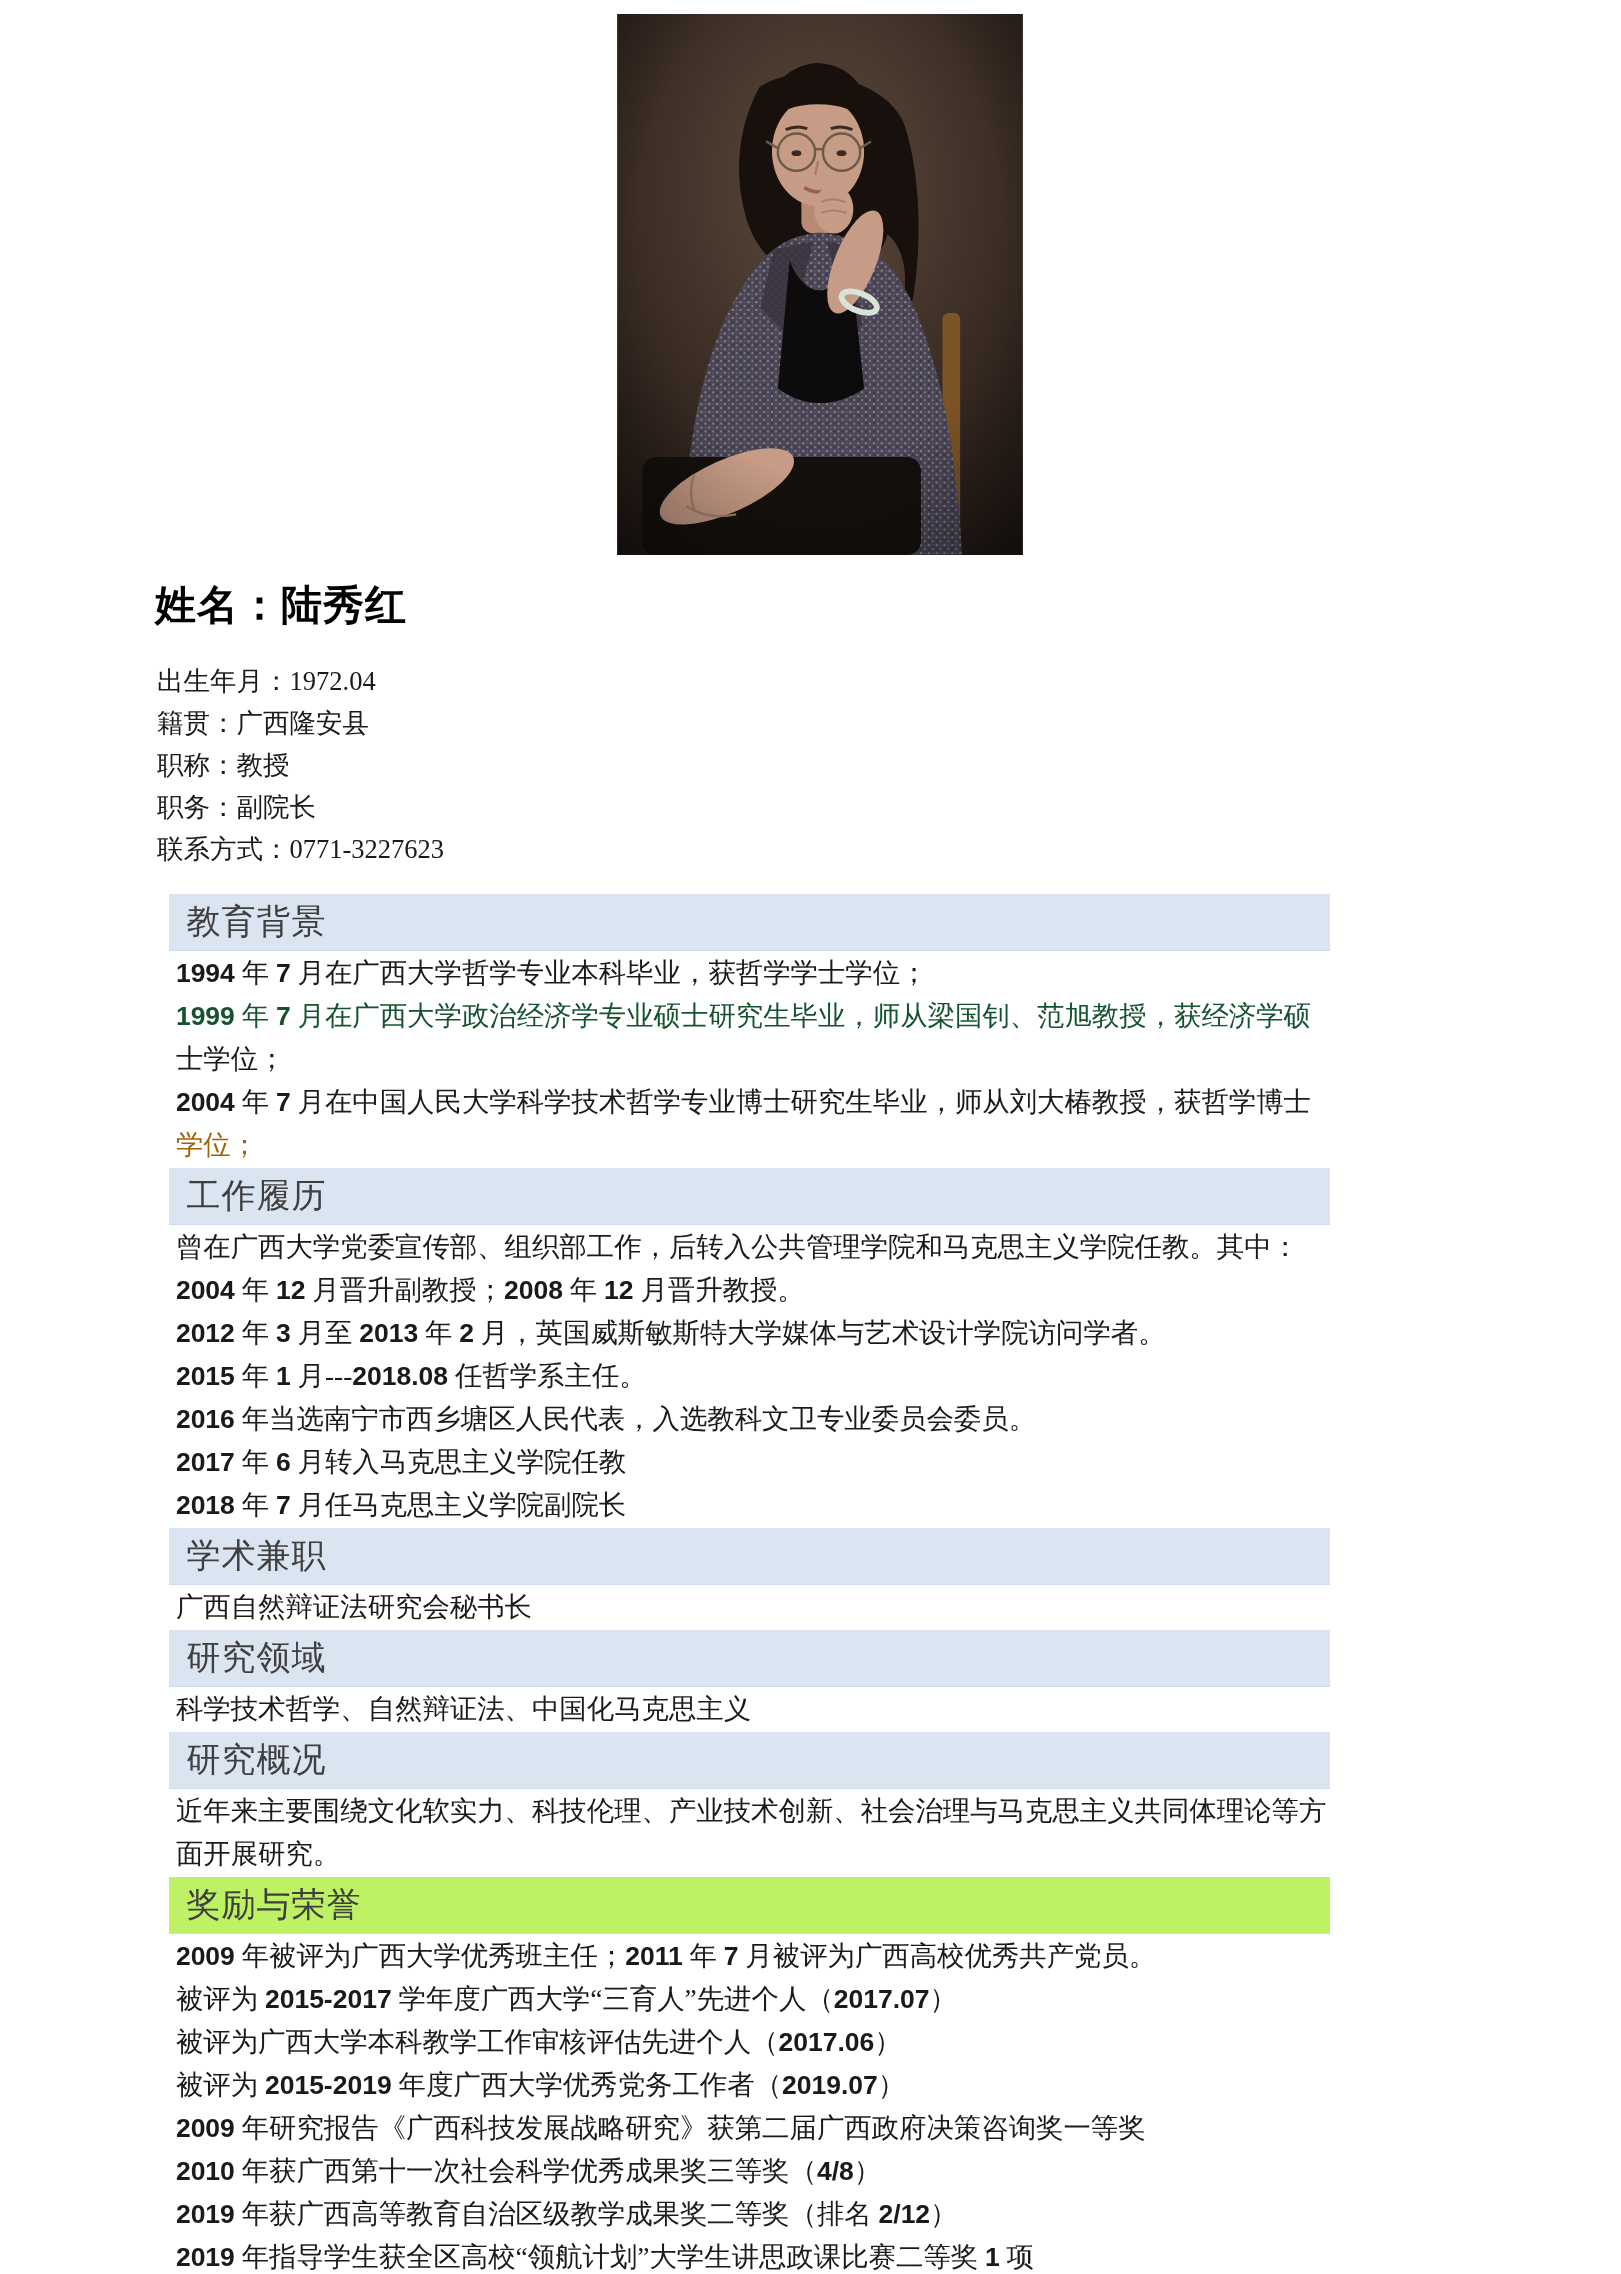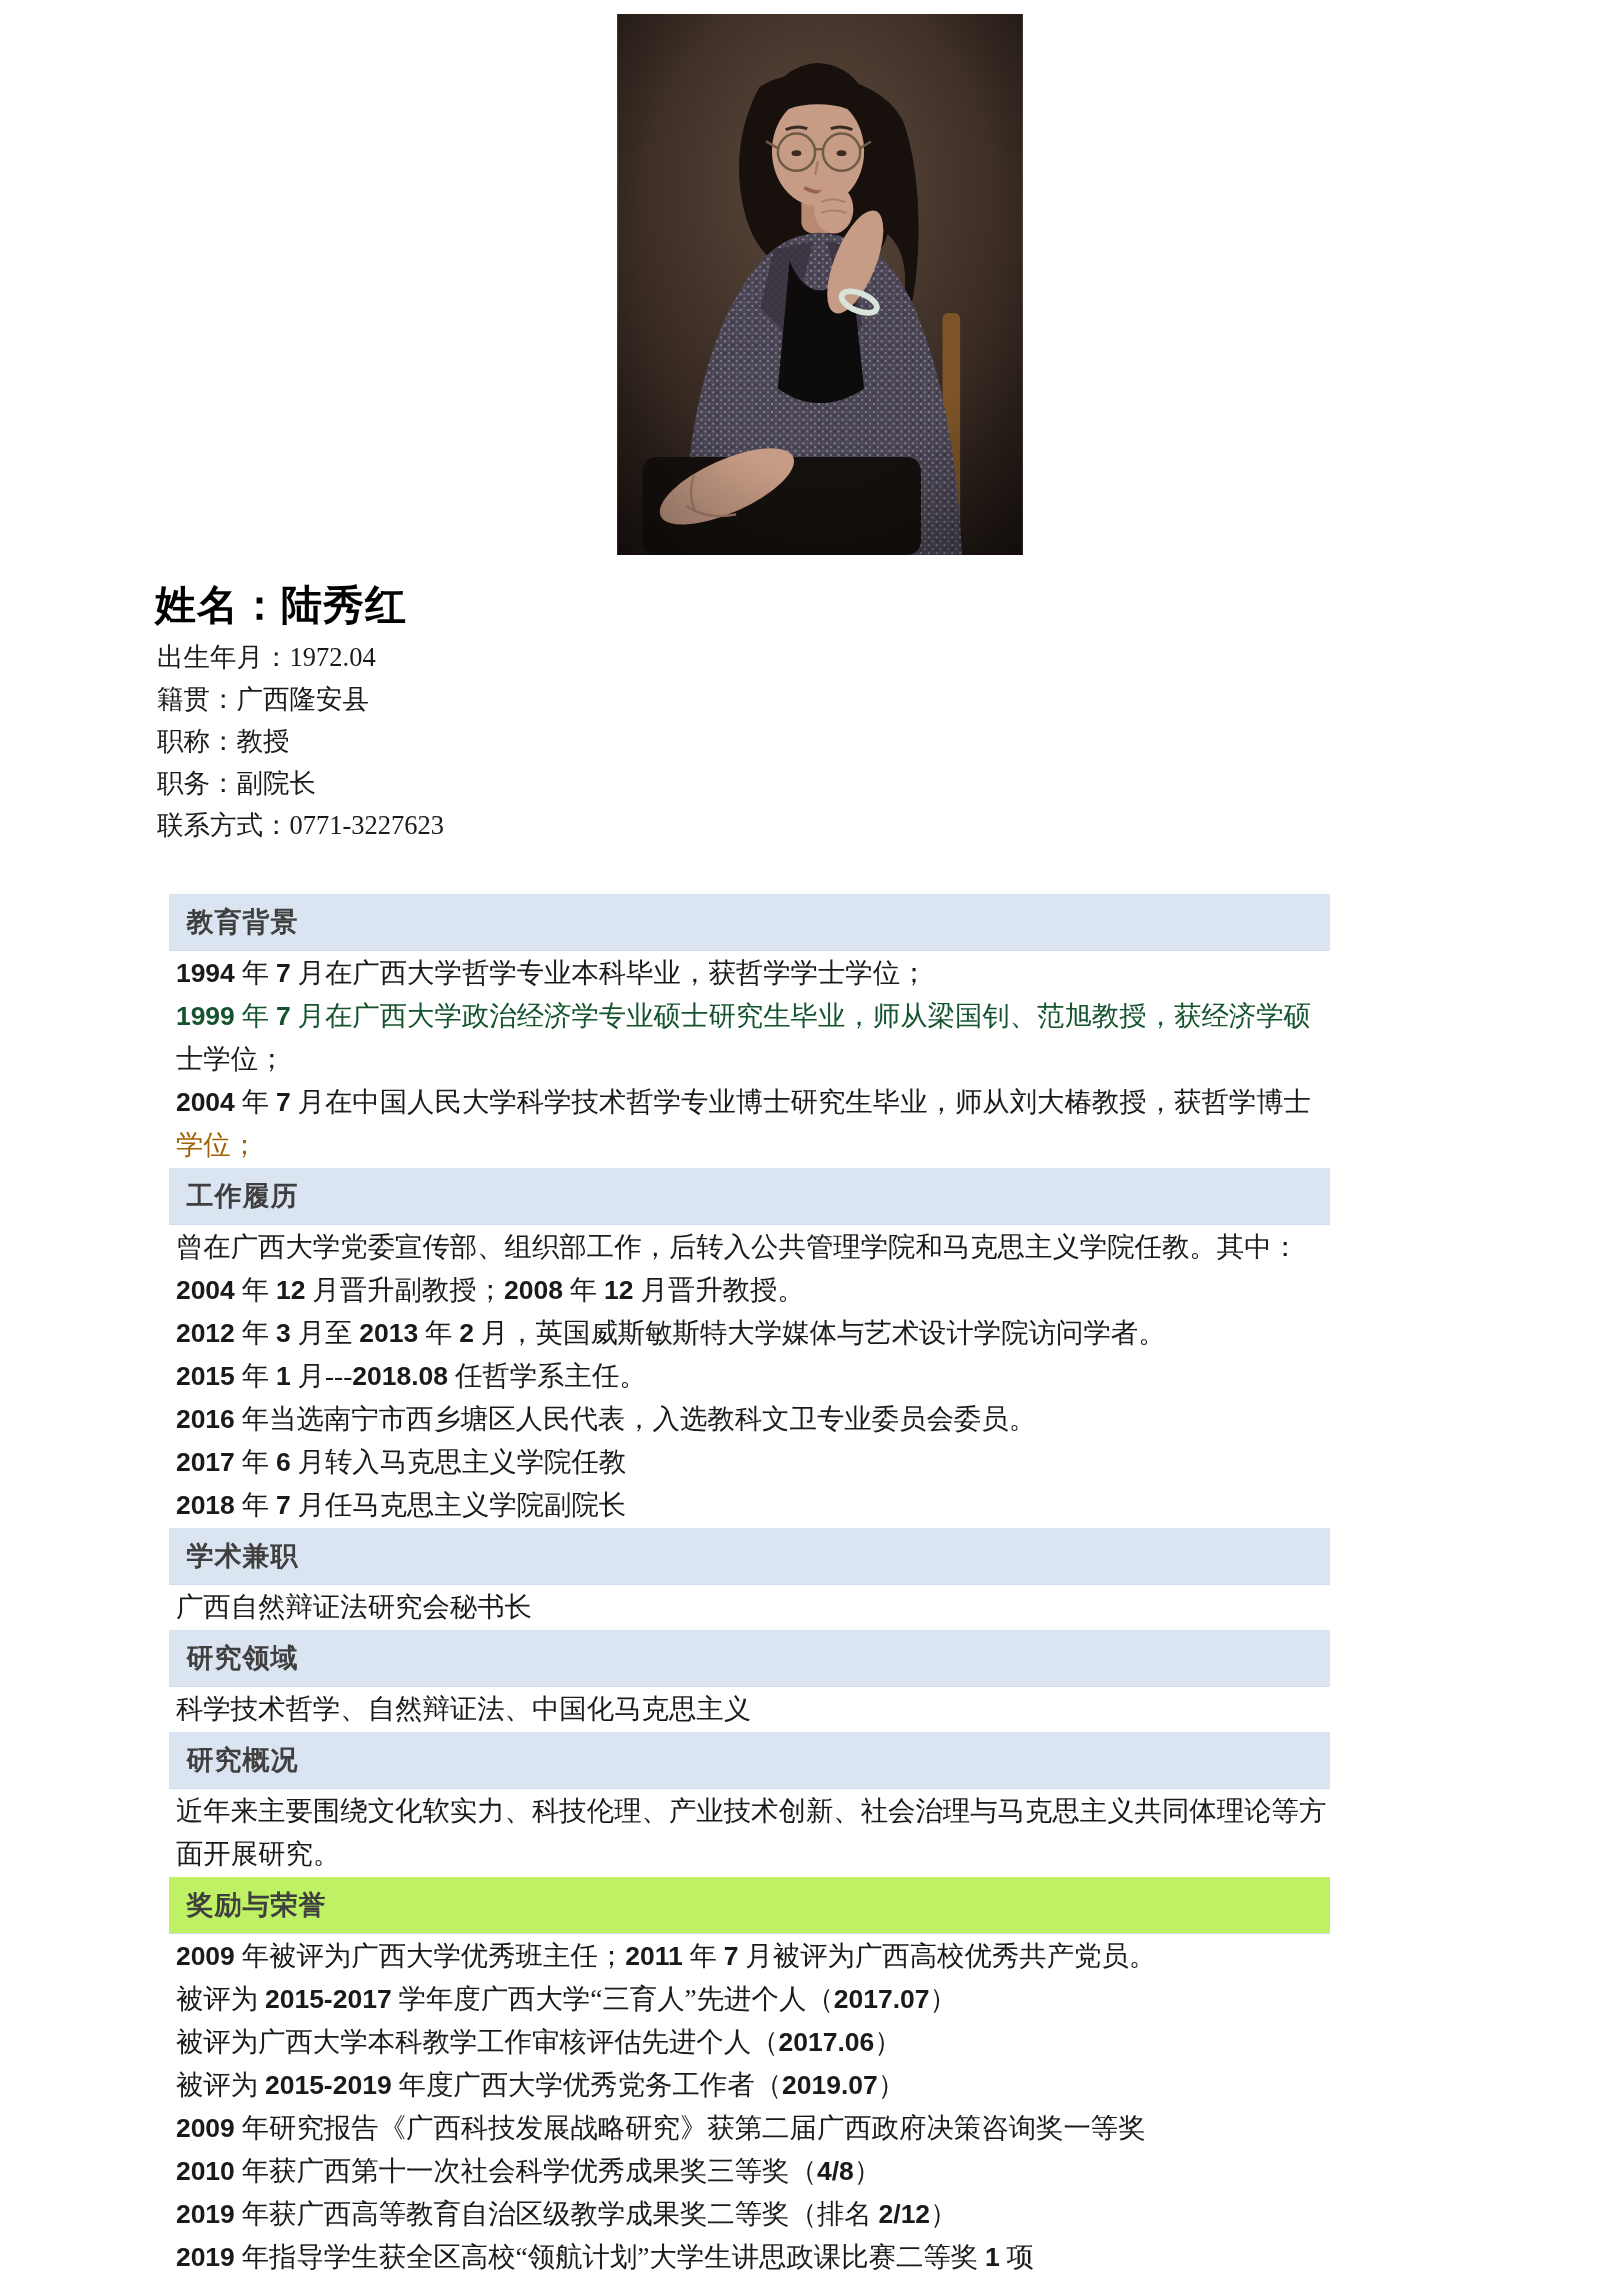--- a/index.html
+++ b/index.html
@@ -18,35 +18,35 @@
   }
   .photo svg{display:block;width:100%;height:100%;}
   
   .name{
     position:absolute;left:155px;top:578px;margin:0;
     font-family:"Liberation Serif",serif;
     font-size:41px;font-weight:700;color:#000000;
     white-space:nowrap;letter-spacing:1px;
   }
   .details{
-    position:absolute;left:157px;top:636px;
+    position:absolute;left:157px;top:660px;
     font-size:26.5px;line-height:42px;color:#1a1a1a;
   }
   .details .detail-line{white-space:nowrap;}
   
   #sections{position:absolute;left:169px;top:894px;width:1311px;}
   .sec-bar{
     height:57px;background:#dbe5f1;
     display:flex;align-items:center;
     padding-left:17.6px;box-sizing:border-box;
     border-bottom:1px solid #cfdced;
   }
   .sec-bar span{
     font-family:"Liberation Sans",sans-serif;
-    font-weight:700;font-size:27px;color:#3f3f3f;
+    font-weight:400;font-size:34px;color:#3f3f3f;
     letter-spacing:1px;white-space:nowrap;
   }
   .sec-body{padding:1px 0 1px 6.9px;}
   .line{
     height:43px;line-height:43px;white-space:nowrap;
     font-size:27.4px;
     font-family:"Liberation Serif",serif;
   }
   
   .line .num{

